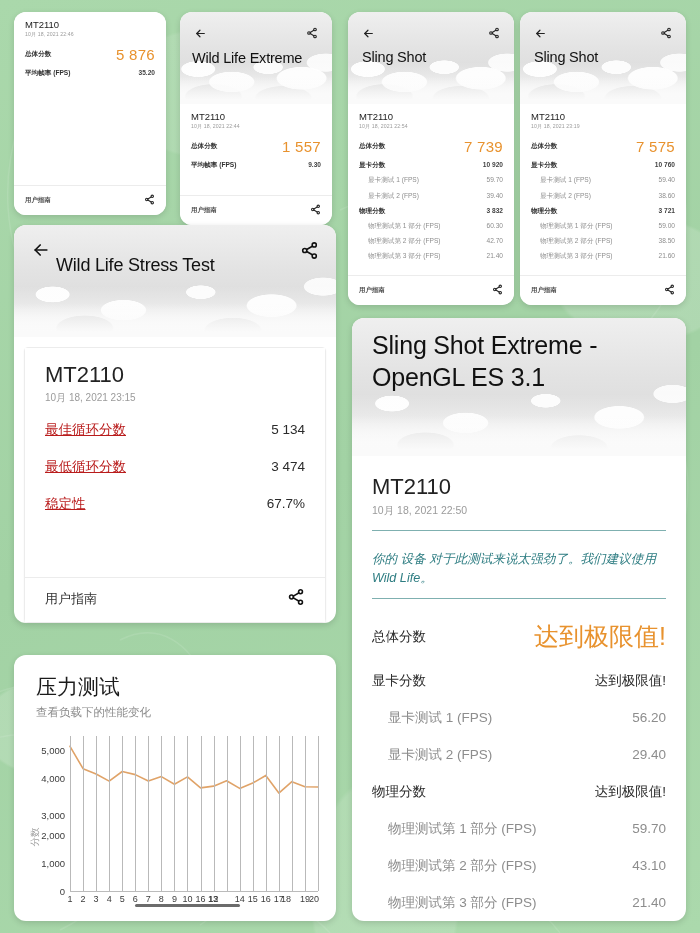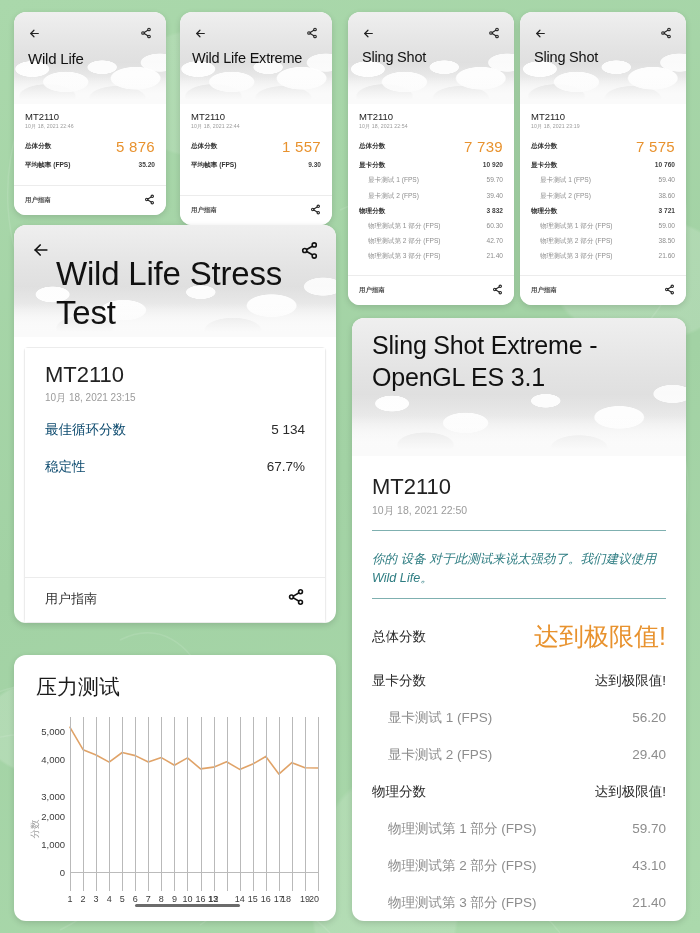--- a/index.html
+++ b/index.html
@@ -118,34 +118,34 @@
   .mini .row.sub .val { font-weight:normal; }
   .mini .bigscore { font-size:15px; font-weight:400; letter-spacing:.3px; }
   .mini .guide-row { padding:5px 11px 6px 11px; }
   .mini .guide-row .lbl { font-size:6.4px; font-weight:bold; }
 
   
   #card-stress {
     left:14px; top:225px; width:322px; height:398px;
   }
   #card-stress .hero { height:112px; }
-  #card-stress .hero-title { left:42px; top:30px; font-size:33px; width:240px; color:#111; }
+  #card-stress .hero-title { left:42px; top:30px; font-size:18px; width:240px; color:#111; }
   #card-stress .icon-btn.back  { left:14px; top:12px; width:26px; height:26px; }
   #card-stress .icon-btn.share { right:14px; top:12px; width:26px; height:26px; }
   .inner-card {
     margin:10px 10px 0 10px; background:#fff;
     border:1px solid #ececec; border-radius:4px;
     display:flex; flex-direction:column; flex:1;
     box-shadow: 0 1px 2px rgba(0,0,0,.05);
   }
   #card-stress .dev-name { font-size:22px; }
   #card-stress .dev-date { font-size:10px; margin-top:3px; }
   #card-stress .panel { padding:14px 20px 4px 20px; }
   #card-stress .row { font-size:13.5px; padding:9.5px 0; }
-  #card-stress .row .lbl { color:#0c4a6e; }
+  #card-stress .row .lbl { color:#b91c1c;text-decoration:underline; }
   #card-stress .row .val { color:#2b2b2b; }
   #card-stress .guide-row { padding:10px 20px 12px 20px; border-top:1px solid #ececec; }
   #card-stress .guide-row .lbl { font-size:13px; color:#333; }
 
   
   #card-chart {
     left:14px; top:655px; width:322px; height:266px;
     padding:0; background:#fff;
   }
   .chart-head { padding:18px 22px 0 22px; }
@@ -209,40 +209,20 @@
     <path d="M340 210 C 380 190, 410 210, 430 250"></path>
     <path d="M120 640 C 160 620, 190 645, 205 680"></path>
     <path d="M670 420 C 700 470, 690 540, 655 585"></path>
     <path d="M20 120 C 0 180, 5 240, 30 290"></path>
   </g>
 </svg>
 
 <div class="stage">
 
   <div class="card mini" id="card-wildlife">
-    <div class="hero">
-      <div class="hero-tex"></div>
-      <div class="hero-fade"></div>
-      <div class="icon-btn back">
-        <svg width="13" height="13" viewBox="0 0 24 24" fill="none" stroke="#222" stroke-width="2.2" stroke-linecap="round" stroke-linejoin="round">
-            <path d="M19 12H5"></path>
-            <path d="M11 18l-6-6 6-6"></path>
-          </svg>
-      </div>
-      <div class="icon-btn share">
-        <svg width="12" height="12" viewBox="0 0 24 24" fill="none" stroke="#222" stroke-width="2.2" stroke-linecap="round" stroke-linejoin="round">
-            <circle cx="18" cy="5" r="2.6"></circle>
-            <circle cx="6" cy="12" r="2.6"></circle>
-            <circle cx="18" cy="19" r="2.6"></circle>
-            <path d="M8.4 10.8l7.2-4.1"></path>
-            <path d="M8.4 13.2l7.2 4.1"></path>
-          </svg>
-      </div>
-      <div class="hero-title">Wild Life</div>
-    </div>
     <div class="panel">
       <div class="dev-name">MT2110</div>
       <div class="dev-date">10月 18, 2021 22:46</div>
       <div class="row" style="margin-top:5px;align-items:center;">
         <span class="lbl">总体分数</span>
         <span class="bigscore">5 876</span>
       </div>
       <div class="row">
         <span class="lbl">平均帧率 (FPS)</span>
         <span class="val">35.20</span>
@@ -477,20 +457,24 @@
       <div class="hero-title">Wild Life Stress Test</div>
     </div>
     <div class="inner-card">
       <div class="panel">
         <div class="dev-name">MT2110</div>
         <div class="dev-date">10月 18, 2021 23:15</div>
         <div style="height:6px"></div>
         <div class="row">
             <span class="lbl">最佳循环分数</span>
             <span class="val">5 134</span>
+          </div>
+        <div class="row">
+            <span class="lbl">最低循环分数</span>
+            <span class="val">3 474</span>
           </div>
         <div class="row">
             <span class="lbl">稳定性</span>
             <span class="val">67.7%</span>
           </div>
       </div>
       <div class="guide-row">
         <span class="lbl">用户指南</span>
         <span>
           <svg width="18" height="18" viewBox="0 0 24 24" fill="none" stroke="#111" stroke-width="2.1" stroke-linecap="round" stroke-linejoin="round">
@@ -501,20 +485,21 @@
               <path d="M8.4 13.2l7.2 4.1"></path>
             </svg>
         </span>
       </div>
     </div>
   </div>
 
   <div class="card" id="card-chart">
     <div class="chart-head">
       <div class="chart-title">压力测试</div>
+      <div class="chart-sub">查看负载下的性能变化</div>
     </div>
     <div class="chart-wrap">
       <div class="chart-ylabel">分数</div>
       <div class="plot" id="plot">
         <svg id="chart-svg" style="position:absolute;inset:0;width:100%;height:100%;overflow:visible" preserveAspectRatio="none">
             <polyline points="0.00,10.31 13.05,32.69 26.11,38.05 39.16,45.09 52.21,35.51 65.26,38.61 78.32,45.09 91.37,40.58 104.42,48.19 117.47,40.86 130.53,51.85 143.58,50.16 156.63,44.81 169.68,52.42 182.74,47.06 195.79,39.45 208.84,57.10 221.89,45.65 234.95,50.73 248.00,51.01" fill="none" stroke="#e0a368" stroke-width="1.6" stroke-linejoin="round" stroke-linecap="round"></polyline>
           </svg>
       <div class="ytick" style="top: 155px;">0</div>
           <div class="ytick" style="top: 126.818px;">1,000</div>
           <div class="ytick" style="top: 98.6364px;">2,000</div>

